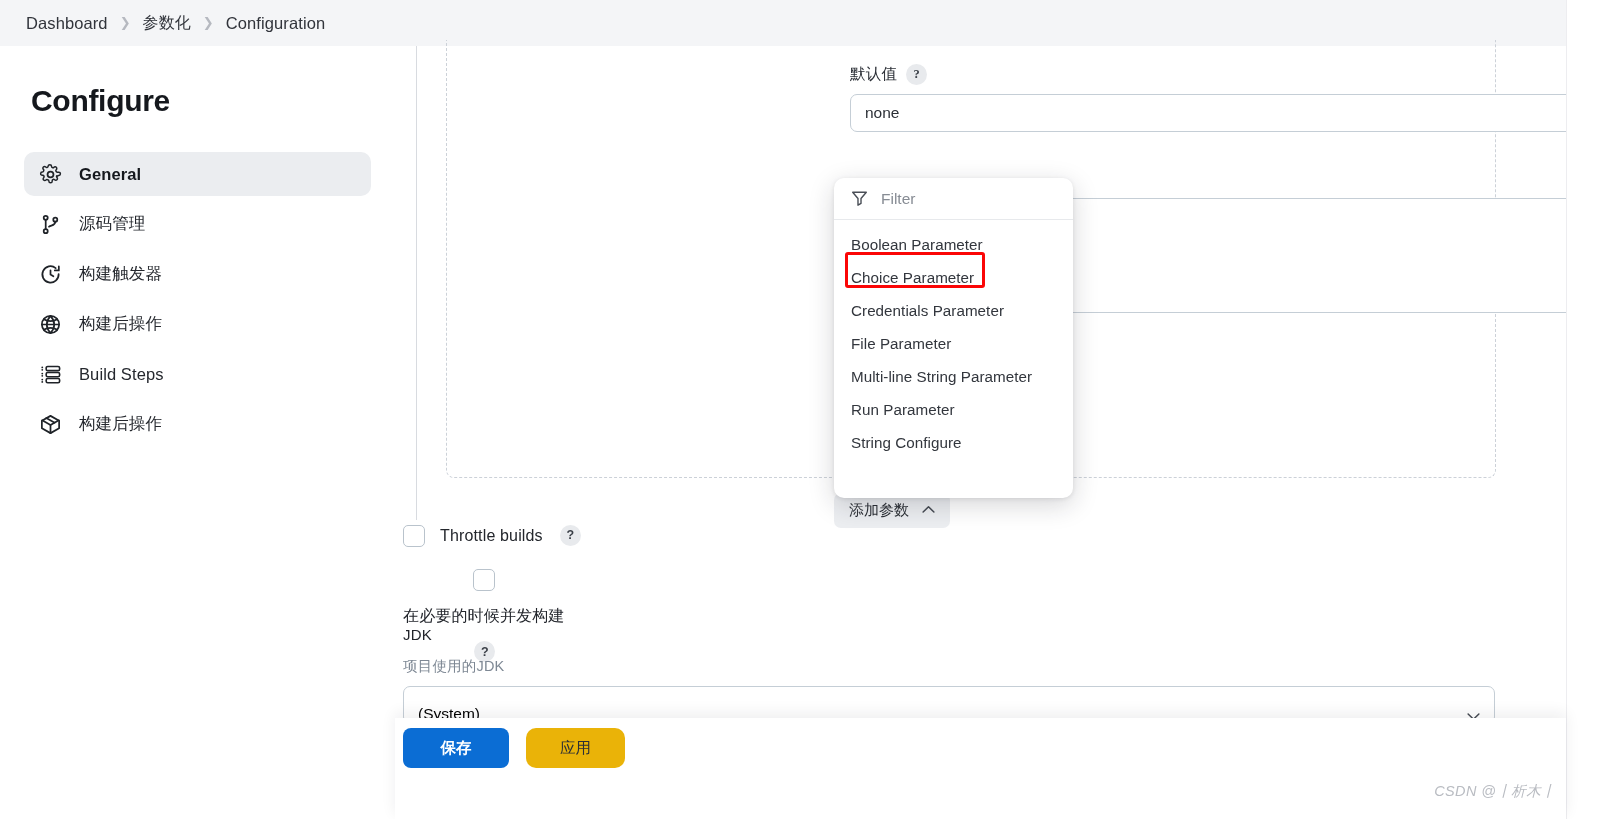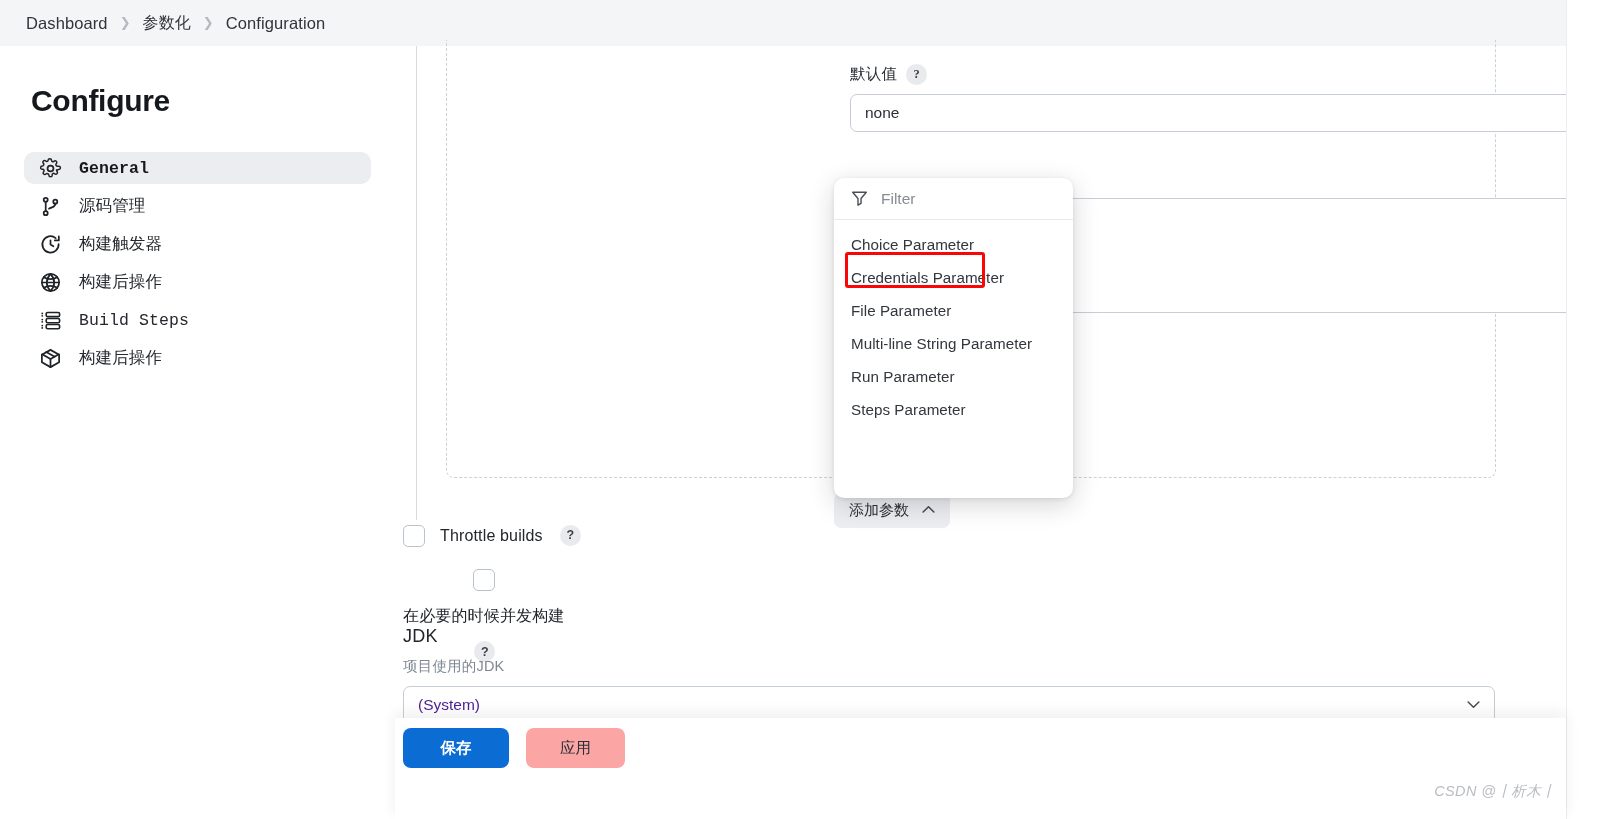--- a/index.html
+++ b/index.html
@@ -73,26 +73,25 @@
     font-weight: 700;
     letter-spacing: -0.3px;
     color: #15181d;
     margin: 8px 0 0 7px;
   }
   .side-list { margin-top: 34px; }
   .side-item {
     display: flex;
     align-items: center;
     gap: 16px;
-    height: 32px;
+    height: 44px;
     padding: 0 14px;
     border-radius: 10px;
     cursor: pointer;
     margin-bottom: 6px;
-    font-family: Liberation Mono, monospace;
   }
   .side-item.active { background: #ebedf0; }
   .side-item .ico {
     width: 25px; height: 25px;
     display: flex; align-items: center; justify-content: center;
     flex: 0 0 25px;
     color: #1f2328;
   }
   .side-item .ico svg { width: 23px; height: 23px; display: block; }
   .side-label {
@@ -267,43 +266,43 @@
     border: 1px solid #b9c3cc;
     border-radius: 5px;
     background: #ffffff;
     flex: 0 0 22px;
   }
   .cb-label { font-size: 16px; color: #23262c; letter-spacing: .15px; }
 
   
   .sect-title {
     position: absolute;
-    font-size: 18px;
+    font-size: 15px;
     color: #22252b;
     letter-spacing: .2px;
   }
   .sect-desc {
     position: absolute;
     font-size: 14.5px;
     color: #7e8894;
     letter-spacing: .2px;
   }
   .jdk-select {
     position: absolute;
     left: 403px; top: 686px;
     width: 1092px;
     height: 38px;
     border: 1px solid #c5ced6;
     border-radius: 7px;
     background: #ffffff;
     display: flex;
-    align-items: center;
+    align-items: flex-end;
     padding: 0 14px;
     font-size: 15.5px;
-    color: #4c1d95;
+    color: #000000;
     cursor: pointer;
   }
   .jdk-select .caret {
     position: absolute;
     right: 14px;
     font-size: 11px;
     color: #4a4f57;
   }
 
   
@@ -331,24 +330,25 @@
     justify-content: center;
   }
   .btn-primary {
     background: #0b6dd4;
     color: #ffffff;
     font-weight: 700;
     width: 106px;
     margin-left: 0px;
   }
   .btn-secondary {
-    background: #fca5a5;
+    background: #eab308;
     color: #2b2f36;
     width: 99px;
     margin-left: 17px;
+    border-radius: 10px;
   }
 
   
   .watermark {
     position: absolute;
     right: 44px; bottom: 18px;
     font-size: 14.5px;
     color: #b9bcc2;
     letter-spacing: .4px;
     user-select: none;
@@ -480,26 +480,27 @@
     <div class="dropdown">
       <div class="dd-filter">
         <span class="fico">
           <svg viewBox="0 0 18 18" fill="none" stroke="currentColor" stroke-width="1.5" stroke-linecap="round" stroke-linejoin="round">
             <path d="M1.8 2.4h14.4l-5.6 6.6v5.2l-3.2 1.9V9z"></path>
           </svg>
         </span>
         <input class="fin" placeholder="Filter" style="">
       </div>
       <div class="dd-list">
+        <div class="dd-item">Boolean Parameter</div>
         <div class="dd-item">Choice Parameter</div>
         <div class="dd-item">Credentials Parameter</div>
         <div class="dd-item">File Parameter</div>
         <div class="dd-item">Multi-line String Parameter</div>
         <div class="dd-item">Run Parameter</div>
-        <div class="dd-item">Steps Parameter</div>
+        <div class="dd-item">String Configure</div>
       </div>
     </div>
 
     <div class="annot-box"></div>
 
     <div class="cbrow" style="left:8px; top:479px;">
       <span class="cbox"></span>
       <span class="cb-label">Throttle builds</span>
       <span class="help-badge" style="margin-left:2px;">?</span>
     </div>

